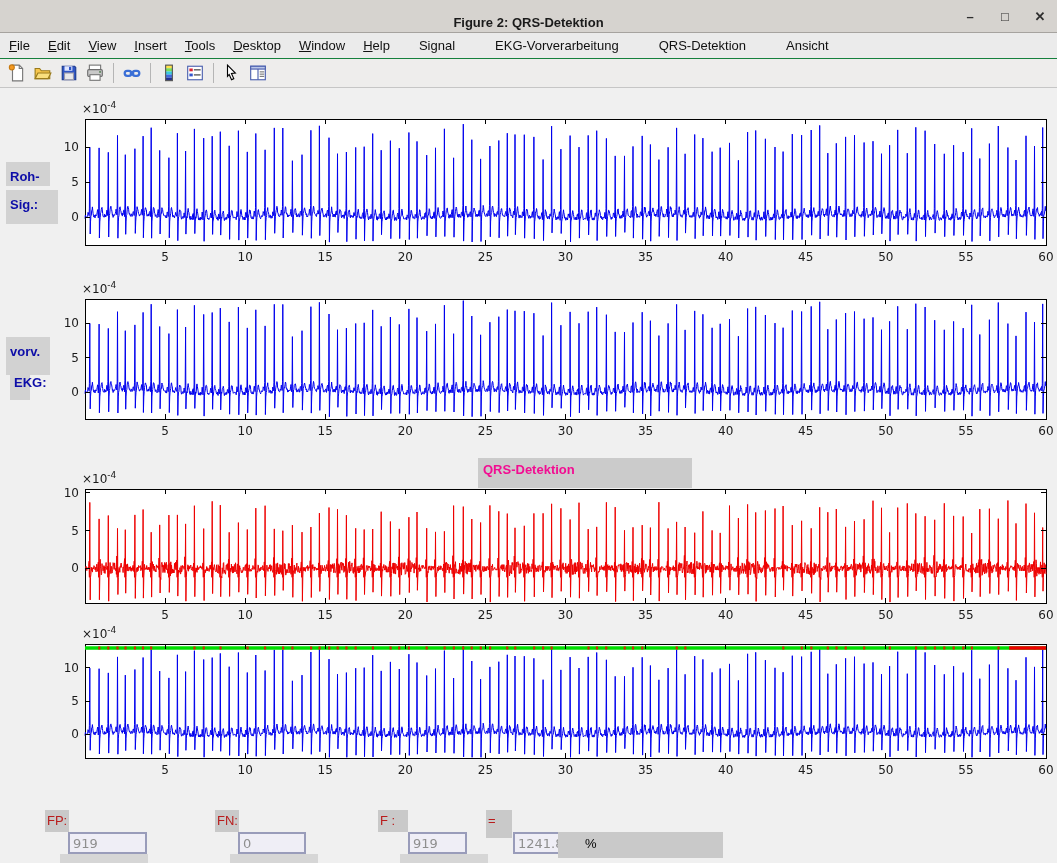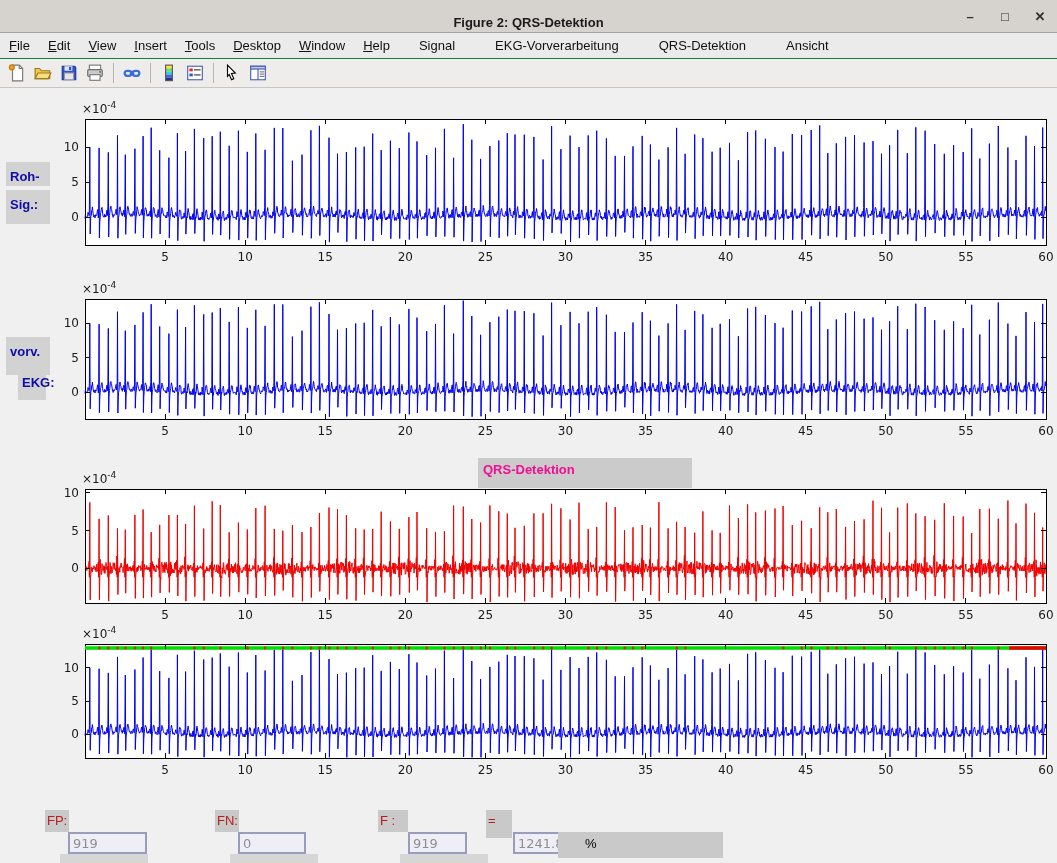--- a/index.html
+++ b/index.html
@@ -149,24 +149,24 @@
           <line x1="9.5" y1="7" x2="13.5" y2="7" stroke="#777"></line>
           <line x1="9.5" y1="9" x2="13.5" y2="9" stroke="#777"></line>
           <line x1="9.5" y1="11" x2="13.5" y2="11" stroke="#777"></line>
         </svg>
       </span>
   </div>
 
   <div class="canvas">
 
     <div class="sidebox" style="left:6px;top:73px;width:44px;height:24px;">Roh-</div>
-    <div class="sidebox" style="left:6px;top:101px;width:44px;height:34px;">Sig.:</div>
+    <div class="sidebox" style="left:6px;top:101px;width:52px;height:34px;">Sig.:</div>
 
     <div class="sidebox" style="left:6px;top:248px;width:44px;height:38px;">vorv.</div>
-    <div class="sidebox" style="left:18px;top:279px;width:28px;height:32px;">EKG:</div>
+    <div class="sidebox" style="left:10px;top:279px;width:20px;height:32px;">EKG:</div>
 
     <div class="qrsbox">QRS-Detektion</div>
 
     <svg id="p1" class="plot">
         <rect x="30" y="18" width="961" height="126" fill="#fff" stroke="#000" shape-rendering="crispEdges"></rect>
         <polyline points="30.0,117.6 30.4,114.0 30.7,115.1 31.1,115.7 31.5,116.1 31.8,115.9 32.2,116.7 32.6,115.5 33.0,111.3 33.3,111.7 33.7,113.5 34.1,114.6 34.4,107.1 34.8,46.2 35.2,133.0 35.5,120.9 35.9,115.4 36.3,114.5 36.7,109.5 37.0,109.6 37.4,105.9 37.8,109.8 38.1,112.6 38.5,114.9 38.9,116.1 39.2,115.1 39.6,114.3 40.0,116.9 40.4,113.7 40.7,115.0 41.1,114.7 41.5,114.5 41.8,113.4 42.2,111.2 42.6,108.6 42.9,110.4 43.3,116.9 43.7,107.9 44.1,46.9 44.4,137.0 44.8,120.9 45.2,116.6 45.5,112.2 45.9,111.3 46.3,108.4 46.6,107.0 47.0,106.4 47.4,110.0 47.7,112.4 48.1,115.5 48.5,115.4 48.9,116.2 49.2,116.2 49.6,113.2 50.0,115.5 50.3,116.0 50.7,114.2 51.1,115.4 51.4,113.0 51.8,109.1 52.2,109.6 52.6,114.5 52.9,105.0 53.3,51.3 53.7,136.0 54.0,120.9 54.4,114.5 54.8,112.2 55.1,108.9 55.5,106.0 55.9,105.2 56.3,107.4 56.6,108.6 57.0,110.9 57.4,114.3 57.7,113.3 58.1,116.4 58.5,114.4 58.8,115.1 59.2,113.6 59.6,114.2 60.0,113.4 60.3,112.6 60.7,110.7 61.1,108.2 61.4,111.2 61.8,113.8 62.2,105.0 62.5,34.4 62.9,137.2 63.3,120.9 63.6,116.2 64.0,114.4 64.4,108.5 64.8,106.2 65.1,105.8 65.5,109.4 65.9,109.7 66.2,112.1 66.6,113.5 67.0,112.4 67.3,115.1 67.7,112.4 68.1,113.7 68.5,109.6 68.8,108.9 69.2,109.5 69.6,115.6 69.9,104.0 70.3,53.7 70.7,133.3 71.0,120.9 71.4,114.7 71.8,113.6 72.2,108.9 72.5,106.0 72.9,105.3 73.3,106.8 73.6,108.2 74.0,112.0 74.4,113.3 74.7,112.5 75.1,114.3 75.5,115.3 75.8,113.9 76.2,113.1 76.6,112.9 77.0,115.5 77.3,114.1 77.7,114.4 78.1,110.7 78.4,110.6 78.8,111.8 79.2,114.5 79.5,106.0 79.9,47.7 80.3,132.4 80.7,120.9 81.0,116.2 81.4,114.0 81.8,108.8 82.1,105.7 82.5,108.0 82.9,108.8 83.2,110.6 83.6,112.6 84.0,113.5 84.4,114.9 84.7,114.9 85.1,113.3 85.5,113.6 85.8,113.3 86.2,110.8 86.6,108.4 86.9,111.3 87.3,114.2 87.7,106.9 88.1,35.1 88.4,136.8 88.8,120.9 89.2,115.5 89.5,111.5 89.9,109.2 90.3,106.7 90.6,106.8 91.0,108.3 91.4,108.9 91.7,113.8 92.1,115.2 92.5,114.7 92.9,113.4 93.2,115.1 93.6,112.9 94.0,114.5 94.3,111.5 94.7,110.5 95.1,111.1 95.4,115.6 95.8,104.9 96.2,26.7 96.6,137.2 96.9,120.9 97.3,114.9 97.7,113.3 98.0,110.0 98.4,106.4 98.8,106.7 99.1,107.5 99.5,112.1 99.9,112.5 100.3,115.4 100.6,114.6 101.0,113.7 101.4,115.5 101.7,115.9 102.1,116.7 102.5,114.4 102.8,110.8 103.2,108.5 103.6,112.4 104.0,116.1 104.3,108.5 104.7,49.4 105.1,133.0 105.4,120.9 105.8,114.0 106.2,111.8 106.5,112.3 106.9,106.7 107.3,108.2 107.6,108.5 108.0,111.7 108.4,112.8 108.8,114.5 109.1,115.0 109.5,114.7 109.9,115.1 110.2,115.2 110.6,116.5 111.0,114.3 111.3,115.7 111.7,117.0 112.1,111.3 112.5,110.9 112.8,112.0 113.2,115.6 113.6,105.9 113.9,56.7 114.3,136.8 114.7,120.9 115.0,116.7 115.4,114.0 115.8,112.2 116.2,107.5 116.5,106.5 116.9,109.0 117.3,110.3 117.6,115.1 118.0,116.1 118.4,114.4 118.7,115.4 119.1,115.0 119.5,116.8 119.9,114.6 120.2,114.4 120.6,111.4 121.0,113.2 121.3,114.0 121.7,115.3 122.1,109.4 122.4,32.2 122.8,139.7 123.2,120.9 123.5,116.0 123.9,115.5 124.3,111.2 124.7,108.8 125.0,110.1 125.4,109.9 125.8,110.5 126.1,116.3 126.5,118.2 126.9,117.0 127.2,115.5 127.6,115.9 128.0,117.5 128.4,116.7 128.7,114.7 129.1,111.9 129.5,113.5 129.8,116.6 130.2,109.6 130.6,50.0 130.9,133.1 131.3,120.9 131.7,115.6 132.1,116.9 132.4,114.0 132.8,109.3 133.2,107.4 133.5,111.0 133.9,111.5 134.3,114.6 134.6,117.7 135.0,118.6 135.4,118.6 135.8,115.2 136.1,116.3 136.5,118.0 136.9,117.0 137.2,118.8 137.6,113.6 138.0,112.5 138.3,112.6 138.7,118.5 139.1,107.9 139.4,27.9 139.8,132.6 140.2,120.9 140.6,115.8 140.9,117.3 141.3,115.0 141.7,108.8 142.0,107.7 142.4,110.6 142.8,112.9 143.1,114.8 143.5,118.7 143.9,117.3 144.3,119.1 144.6,117.1 145.0,116.6 145.4,116.1 145.7,119.1 146.1,117.2 146.5,118.0 146.8,115.7 147.2,111.0 147.6,114.9 148.0,118.9 148.3,110.0 148.7,37.1 149.1,140.3 149.4,120.9 149.8,116.2 150.2,114.8 150.5,112.7 150.9,109.4 151.3,109.0 151.7,110.0 152.0,112.8 152.4,116.6 152.8,118.0 153.1,117.1 153.5,118.3 153.9,118.7 154.2,117.7 154.6,117.3 155.0,117.0 155.3,114.5 155.7,112.0 156.1,115.2 156.5,116.8 156.8,109.2 157.2,35.2 157.6,133.4 157.9,120.9 158.3,119.2 158.7,115.7 159.0,113.5 159.4,110.3 159.8,109.2 160.2,112.6 160.5,113.9 160.9,114.2 161.3,116.9 161.6,117.7 162.0,117.0 162.4,118.5 162.7,115.9 163.1,119.4 163.5,113.2 163.9,113.1 164.2,115.3 164.6,117.8 165.0,110.4 165.3,30.7 165.7,134.1 166.1,120.9 166.4,116.0 166.8,117.2 167.2,113.7 167.5,112.2 167.9,111.4 168.3,110.1 168.7,112.6 169.0,117.0 169.4,119.6 169.8,117.8 170.1,117.0 170.5,118.4 170.9,117.5 171.2,116.0 171.6,118.4 172.0,117.4 172.4,113.4 172.7,113.5 173.1,115.6 173.5,117.1 173.8,110.7 174.2,44.8 174.6,138.4 174.9,120.9 175.3,116.3 175.7,114.8 176.1,113.1 176.4,109.6 176.8,109.4 177.2,109.7 177.5,112.9 177.9,115.2 178.3,117.1 178.6,116.8 179.0,116.4 179.4,116.6 179.8,116.0 180.1,116.0 180.5,116.7 180.9,116.9 181.2,118.7 181.6,114.8 182.0,110.5 182.3,115.0 182.7,115.7 183.1,110.7 183.4,29.7 183.8,139.1 184.2,120.9 184.6,118.1 184.9,116.6 185.3,113.7 185.7,109.6 186.0,108.5 186.4,111.0 186.8,114.5 187.1,116.0 187.5,115.4 187.9,118.6 188.3,118.4 188.6,118.0 189.0,116.1 189.4,118.9 189.7,116.2 190.1,118.9 190.5,111.6 190.8,112.0 191.2,111.6 191.6,116.5 192.0,108.9 192.3,50.9 192.7,137.1 193.1,120.9 193.4,116.2 193.8,113.9 194.2,112.5 194.5,109.0 194.9,109.1 195.3,109.4 195.7,113.5 196.0,116.5 196.4,117.0 196.8,117.7 197.1,115.6 197.5,117.8 197.9,117.2 198.2,118.1 198.6,117.1 199.0,111.3 199.3,110.0 199.7,112.6 200.1,115.5 200.5,106.6 200.8,32.5 201.2,139.4 201.6,120.9 201.9,116.6 202.3,114.6 202.7,113.4 203.0,109.6 203.4,108.6 203.8,111.3 204.2,113.9 204.5,113.8 204.9,116.4 205.3,116.8 205.6,117.8 206.0,116.3 206.4,115.0 206.7,114.6 207.1,115.8 207.5,115.1 207.9,114.1 208.2,110.6 208.6,111.6 209.0,110.9 209.3,114.6 209.7,106.3 210.1,48.8 210.4,138.8 210.8,120.9 211.2,116.4 211.6,114.7 211.9,110.4 212.3,109.5 212.7,106.6 213.0,110.5 213.4,111.2 213.8,113.5 214.1,116.5 214.5,115.7 214.9,114.9 215.2,113.9 215.6,116.2 216.0,117.3 216.4,115.1 216.7,115.5 217.1,117.1 217.5,113.6 217.8,110.8 218.2,113.0 218.6,114.6 218.9,106.0 219.3,26.9 219.7,132.3 220.1,120.9 220.4,115.2 220.8,111.7 221.2,109.4 221.5,108.2 221.9,105.3 222.3,106.6 222.6,111.6 223.0,111.7 223.4,113.9 223.8,115.0 224.1,115.4 224.5,115.8 224.9,115.0 225.2,113.2 225.6,114.0 226.0,112.0 226.3,109.0 226.7,110.4 227.1,114.3 227.5,105.6 227.8,27.0 228.2,137.0 228.6,120.9 228.9,113.6 229.3,111.3 229.7,111.8 230.0,108.3 230.4,105.7 230.8,106.8 231.1,110.5 231.5,113.1 231.9,112.9 232.3,112.7 232.6,116.0 233.0,114.0 233.4,115.6 233.7,114.3 234.1,114.7 234.5,114.4 234.8,114.9 235.2,113.8 235.6,110.6 236.0,108.3 236.3,112.5 236.7,115.7 237.1,104.7 237.4,59.7 237.8,131.6 238.2,120.9 238.5,113.9 238.9,113.2 239.3,109.1 239.7,108.7 240.0,107.7 240.4,107.7 240.8,109.8 241.1,114.1 241.5,112.5 241.9,116.0 242.2,113.9 242.6,114.3 243.0,115.6 243.4,113.1 243.7,112.7 244.1,113.6 244.5,116.1 244.8,115.5 245.2,110.5 245.6,110.4 245.9,111.5 246.3,114.5 246.7,107.1 247.0,53.7 247.4,134.2 247.8,120.9 248.2,112.5 248.5,111.9 248.9,109.5 249.3,107.6 249.6,106.8 250.0,109.0 250.4,110.8 250.7,112.2 251.1,113.8 251.5,112.7 251.9,115.9 252.2,115.2 252.6,115.9 253.0,114.3 253.3,113.4 253.7,112.6 254.1,112.4 254.4,108.3 254.8,109.0 255.2,114.5 255.6,104.4 255.9,29.3 256.3,137.3 256.7,120.9 257.0,115.3 257.4,111.3 257.8,111.5 258.1,108.0 258.5,105.1 258.9,106.8 259.2,110.5 259.6,112.5 260.0,113.3 260.4,113.6 260.7,113.7 261.1,115.2 261.5,115.6 261.8,112.6 262.2,113.1 262.6,111.4 262.9,109.5 263.3,110.4 263.7,113.1 264.1,107.6 264.4,24.8 264.8,134.6 265.2,120.9 265.5,113.2 265.9,110.9 266.3,109.2 266.6,107.9 267.0,107.1 267.4,108.2 267.8,112.0 268.1,112.8 268.5,115.7 268.9,116.1 269.2,115.2 269.6,114.5 270.0,115.5 270.3,114.1 270.7,112.9 271.1,112.7 271.5,116.3 271.8,113.0 272.2,109.9 272.6,109.0 272.9,109.8 273.3,114.9 273.7,105.3 274.0,36.7 274.4,141.1 274.8,120.9 275.1,116.2 275.5,113.4 275.9,112.4 276.3,109.9 276.6,105.8 277.0,109.7 277.4,111.9 277.7,113.4 278.1,116.0 278.5,113.3 278.8,114.2 279.2,115.6 279.6,113.2 280.0,115.8 280.3,116.0 280.7,111.2 281.1,110.2 281.4,109.9 281.8,114.0 282.2,108.5 282.5,52.7 282.9,131.5 283.3,120.9 283.7,117.1 284.0,113.6 284.4,112.2 284.8,108.5 285.1,109.0 285.5,109.9 285.9,110.0 286.2,115.0 286.6,116.8 287.0,115.2 287.4,114.0 287.7,115.7 288.1,114.1 288.5,113.9 288.8,116.2 289.2,117.5 289.6,113.9 289.9,110.9 290.3,110.4 290.7,114.3 291.0,107.4 291.4,51.0 291.8,140.7 292.2,120.9 292.5,116.2 292.9,115.7 293.3,111.0 293.6,110.3 294.0,109.2 294.4,109.1 294.7,111.6 295.1,116.1 295.5,116.9 295.9,114.1 296.2,115.7 296.6,114.9 297.0,114.6 297.3,115.4 297.7,116.4 298.1,114.8 298.4,116.3 298.8,111.6 299.2,111.7 299.6,114.3 299.9,115.0 300.3,109.2 300.7,46.4 301.0,138.2 301.4,120.9 301.8,115.2 302.1,116.4 302.5,112.1 302.9,110.2 303.3,108.2 303.6,111.1 304.0,114.0 304.4,116.5 304.7,115.6 305.1,117.4 305.5,117.4 305.8,116.0 306.2,116.3 306.6,117.5 306.9,116.8 307.3,113.6 307.7,113.1 308.1,111.6 308.4,117.5 308.8,107.3 309.2,45.7 309.5,139.9 309.9,120.9 310.3,115.4 310.6,115.8 311.0,111.8 311.4,109.8 311.8,108.2 312.1,108.2 312.5,111.7 312.9,114.7 313.2,117.5 313.6,118.9 314.0,115.8 314.3,115.6 314.7,115.8 315.1,118.0 315.5,116.7 315.8,113.6 316.2,113.2 316.6,114.2 316.9,117.5 317.3,107.1 317.7,32.6 318.0,140.1 318.4,120.9 318.8,117.8 319.2,115.2 319.5,114.7 319.9,111.7 320.3,108.6 320.6,111.1 321.0,113.0 321.4,114.7 321.7,118.6 322.1,116.5 322.5,119.2 322.8,115.6 323.2,117.3 323.6,117.9 324.0,117.1 324.3,113.0 324.7,113.0 325.1,113.3 325.4,117.7 325.8,110.3 326.2,49.2 326.5,133.7 326.9,120.9 327.3,118.7 327.7,115.4 328.0,112.7 328.4,111.4 328.8,111.1 329.1,109.8 329.5,111.8 329.9,117.2 330.2,117.4 330.6,119.0 331.0,116.7 331.4,118.9 331.7,116.4 332.1,118.1 332.5,115.8 332.8,117.8 333.2,117.4 333.6,114.9 333.9,112.8 334.3,113.7 334.7,117.5 335.1,107.8 335.4,39.7 335.8,137.7 336.2,120.9 336.5,119.2 336.9,117.6 337.3,114.0 337.6,112.8 338.0,109.4 338.4,109.2 338.7,113.2 339.1,114.1 339.5,119.5 339.9,117.2 340.2,118.6 340.6,116.3 341.0,116.8 341.3,119.5 341.7,119.0 342.1,115.9 342.4,113.3 342.8,112.0 343.2,113.1 343.6,118.0 343.9,107.7 344.3,47.2 344.7,137.6 345.0,120.9 345.4,116.8 345.8,115.4 346.1,115.1 346.5,109.2 346.9,108.2 347.3,109.3 347.6,114.4 348.0,115.2 348.4,116.1 348.7,117.9 349.1,117.8 349.5,117.9 349.8,117.7 350.2,117.3 350.6,118.2 350.9,117.6 351.3,116.0 351.7,118.9 352.1,113.9 352.4,114.3 352.8,114.6 353.2,117.4 353.5,109.0 353.9,31.5 354.3,138.5 354.6,120.9 355.0,116.8 355.4,115.9 355.8,112.3 356.1,109.2 356.5,109.5 356.9,112.0 357.2,114.2 357.6,114.2 358.0,117.2 358.3,116.4 358.7,115.7 359.1,117.5 359.5,118.1 359.8,117.6 360.2,113.4 360.6,114.3 360.9,113.9 361.3,116.8 361.7,110.2 362.0,40.4 362.4,137.2 362.8,120.9 363.2,117.0 363.5,115.2 363.9,114.5 364.3,111.6 364.6,108.7 365.0,109.4 365.4,113.9 365.7,115.6 366.1,116.3 366.5,118.6 366.8,117.5 367.2,117.9 367.6,116.3 368.0,115.5 368.3,116.9 368.7,116.9 369.1,118.2 369.4,116.8 369.8,112.3 370.2,112.7 370.5,111.6 370.9,116.6 371.3,109.3 371.7,54.1 372.0,134.8 372.4,120.9 372.8,114.8 373.1,113.9 373.5,114.1 373.9,110.3 374.2,107.7 374.6,108.7 375.0,113.6 375.4,116.6 375.7,115.4 376.1,117.4 376.5,117.8 376.8,116.4 377.2,117.9 377.6,115.1 377.9,117.2 378.3,116.1 378.7,111.7 379.1,110.8 379.4,112.0 379.8,117.4 380.2,108.3 380.5,46.8 380.9,135.9 381.3,120.9 381.6,116.8 382.0,113.8 382.4,113.8 382.7,109.0 383.1,106.5 383.5,109.9 383.9,111.7 384.2,115.3 384.6,115.1 385.0,116.9 385.3,117.2 385.7,117.3 386.1,116.7 386.4,115.2 386.8,115.8 387.2,115.8 387.6,113.5 387.9,110.0 388.3,111.1 388.7,116.0 389.0,108.5 389.4,27.8 389.8,135.5 390.1,120.9 390.5,117.1 390.9,113.6 391.3,109.7 391.6,108.7 392.0,107.2 392.4,107.1 392.7,111.0 393.1,112.2 393.5,114.5 393.8,117.0 394.2,117.3 394.6,113.8 395.0,114.8 395.3,116.2 395.7,113.5 396.1,116.7 396.4,113.5 396.8,110.2 397.2,108.6 397.5,113.1 397.9,116.8 398.3,107.1 398.6,56.8 399.0,136.2 399.4,120.9 399.8,115.2 400.1,113.2 400.5,110.4 400.9,107.4 401.2,106.1 401.6,107.3 402.0,110.8 402.3,113.6 402.7,115.7 403.1,113.1 403.5,114.9 403.8,116.4 404.2,113.6 404.6,113.0 404.9,115.8 405.3,115.3 405.7,116.5 406.0,114.8 406.4,111.5 406.8,111.0 407.2,110.8 407.5,115.1 407.9,104.5 408.3,23.1 408.6,140.1 409.0,120.9 409.4,116.3 409.7,112.8 410.1,111.3 410.5,109.6 410.9,105.0 411.2,109.4 411.6,109.7 412.0,114.0 412.3,114.1 412.7,116.3 413.1,112.8 413.4,114.9 413.8,115.7 414.2,115.2 414.5,114.2 414.9,112.0 415.3,110.7 415.7,112.8 416.0,115.9 416.4,105.0 416.8,38.7 417.1,141.0 417.5,120.9 417.9,113.0 418.2,111.7 418.6,111.3 419.0,107.0 419.4,108.2 419.7,109.1 420.1,110.1 420.5,113.4 420.8,115.5 421.2,115.1 421.6,113.3 421.9,115.4 422.3,113.3 422.7,115.5 423.1,113.9 423.4,115.0 423.8,109.9 424.2,109.2 424.5,109.4 424.9,115.4 425.3,106.1 425.6,57.9 426.0,140.5 426.4,120.9 426.7,113.7 427.1,111.5 427.5,110.0 427.9,109.3 428.2,104.4 428.6,106.5 429.0,110.9 429.3,112.0 429.7,113.1 430.1,114.9 430.4,115.1 430.8,115.5 431.2,114.3 431.6,112.7 431.9,112.8 432.3,115.4 432.7,114.0 433.0,110.3 433.4,109.6 433.8,111.3 434.1,115.0 434.5,104.6 434.9,45.0 435.3,135.8 435.6,120.9 436.0,114.2 436.4,112.1 436.7,111.6 437.1,106.6 437.5,105.1 437.8,105.7 438.2,109.1 438.6,111.6 439.0,114.0 439.3,115.6 439.7,112.5 440.1,113.9 440.4,114.4 440.8,113.4 441.2,115.7 441.5,115.6 441.9,111.5 442.3,110.5 442.6,110.5 443.0,113.6 443.4,105.4 443.8,39.5 444.1,136.8 444.5,120.9 444.9,116.3 445.2,113.7 445.6,111.7 446.0,109.6 446.3,107.8 446.7,107.5 447.1,111.5 447.5,114.3 447.8,114.5 448.2,114.3 448.6,114.5 448.9,115.5 449.3,115.5 449.7,115.9 450.0,113.5 450.4,111.8 450.8,110.4 451.2,113.0 451.5,115.1 451.9,106.6 452.3,32.2 452.6,135.2 453.0,120.9 453.4,114.7 453.7,112.7 454.1,111.1 454.5,106.9 454.9,107.9 455.2,108.4 455.6,110.4 456.0,114.8 456.3,114.1 456.7,114.5 457.1,114.5 457.4,116.1 457.8,116.9 458.2,112.6 458.5,110.2 458.9,113.0 459.3,113.9 459.7,106.4 460.0,33.5 460.4,133.7 460.8,120.9 461.1,116.5 461.5,114.9 461.9,110.3 462.2,107.5 462.6,105.6 463.0,109.9 463.4,112.6 463.7,113.8 464.1,117.1 464.5,114.3 464.8,115.6 465.2,115.6 465.6,114.4 465.9,116.8 466.3,115.9 466.7,115.6 467.1,116.4 467.4,111.0 467.8,111.0 468.2,111.3 468.5,115.0 468.9,107.5 469.3,33.7 469.6,137.2 470.0,120.9 470.4,115.8 470.8,114.1 471.1,110.8 471.5,108.2 471.9,109.1 472.2,108.7 472.6,110.9 473.0,115.2 473.3,115.3 473.7,117.3 474.1,115.8 474.4,114.3 474.8,115.1 475.2,117.3 475.6,115.5 475.9,116.8 476.3,115.2 476.7,115.6 477.0,112.8 477.4,110.7 477.8,114.3 478.1,116.5 478.5,108.4 478.9,35.9 479.3,137.8 479.6,120.9 480.0,118.2 480.4,112.8 480.7,110.8 481.1,110.8 481.5,107.5 481.8,108.7 482.2,113.7 482.6,115.5 483.0,116.3 483.3,117.3 483.7,115.0 484.1,114.9 484.4,118.3 484.8,116.9 485.2,117.2 485.5,117.5 485.9,115.8 486.3,114.7 486.7,111.9 487.0,111.5 487.4,118.6 487.8,109.8 488.1,58.5 488.5,139.6 488.9,120.9 489.2,115.8 489.6,115.2 490.0,113.8 490.3,108.7 490.7,110.2 491.1,110.7 491.5,113.8 491.8,116.3 492.2,116.1 492.6,117.8 492.9,115.4 493.3,115.5 493.7,115.5 494.0,117.3 494.4,118.1 494.8,113.1 495.2,112.9 495.5,113.6 495.9,115.3 496.3,110.3 496.6,25.1 497.0,131.9 497.4,120.9 497.7,117.0 498.1,116.3 498.5,114.6 498.9,110.2 499.2,108.0 499.6,110.9 500.0,112.6 500.3,113.7 500.7,117.4 501.1,119.0 501.4,116.6 501.8,117.6 502.2,116.2 502.6,115.7 502.9,118.3 503.3,116.0 503.7,117.2 504.0,113.2 504.4,110.7 504.8,114.7 505.1,119.3 505.5,108.4 505.9,48.1 506.2,132.5 506.6,120.9 507.0,118.7 507.4,117.6 507.7,115.2 508.1,112.1 508.5,108.8 508.8,111.5 509.2,113.2 509.6,117.2 509.9,116.7 510.3,116.4 510.7,119.2 511.1,119.1 511.4,116.7 511.8,117.8 512.2,117.2 512.5,119.0 512.9,116.1 513.3,112.9 513.6,114.4 514.0,113.2 514.4,116.7 514.8,111.2 515.1,34.6 515.5,141.0 515.9,120.9 516.2,119.6 516.6,117.0 517.0,114.4 517.3,112.0 517.7,109.6 518.1,111.3 518.4,113.4 518.8,115.6 519.2,118.5 519.6,117.7 519.9,117.5 520.3,116.3 520.7,118.7 521.0,116.9 521.4,116.2 521.8,119.0 522.1,113.8 522.5,114.6 522.9,112.8 523.3,118.2 523.6,111.3 524.0,46.1 524.4,137.1 524.7,120.9 525.1,116.2 525.5,117.2 525.8,115.0 526.2,111.5 526.6,108.8 527.0,109.4 527.3,113.9 527.7,114.2 528.1,117.5 528.4,119.0 528.8,118.3 529.2,118.0 529.5,117.5 529.9,117.5 530.3,117.3 530.7,118.2 531.0,117.5 531.4,112.6 531.8,111.6 532.1,115.0 532.5,119.4 532.9,107.3 533.2,34.4 533.6,133.9 534.0,120.9 534.3,116.1 534.7,116.8 535.1,114.0 535.5,109.7 535.8,111.3 536.2,108.9 536.6,114.9 536.9,116.7 537.3,118.8 537.7,117.4 538.0,119.1 538.4,116.8 538.8,118.9 539.2,118.8 539.5,118.6 539.9,114.4 540.3,111.9 540.6,113.6 541.0,115.4 541.4,109.8 541.7,29.7 542.1,139.6 542.5,120.9 542.9,118.6 543.2,115.0 543.6,113.0 544.0,111.5 544.3,108.8 544.7,110.3 545.1,111.3 545.4,114.7 545.8,116.7 546.2,115.2 546.6,117.8 546.9,116.0 547.3,118.3 547.7,118.8 548.0,117.1 548.4,116.1 548.8,116.4 549.1,117.1 549.5,115.1 549.9,111.4 550.2,115.1 550.6,118.0 551.0,107.5 551.4,37.4 551.7,135.5 552.1,120.9 552.5,115.6 552.8,114.3 553.2,112.1 553.6,109.2 553.9,109.4 554.3,110.2 554.7,112.7 555.1,114.5 555.4,116.4 555.8,116.8 556.2,118.4 556.5,116.3 556.9,117.8 557.3,116.9 557.6,116.2 558.0,115.9 558.4,112.0 558.8,112.4 559.1,112.1 559.5,116.7 559.9,108.8 560.2,54.9 560.6,135.5 561.0,120.9 561.3,117.1 561.7,115.6 562.1,113.7 562.5,108.7 562.8,108.8 563.2,107.9 563.6,113.0 563.9,112.9 564.3,114.2 564.7,117.2 565.0,116.7 565.4,115.5 565.8,117.4 566.1,114.2 566.5,114.4 566.9,117.1 567.3,115.2 567.6,112.7 568.0,110.0 568.4,111.5 568.7,115.8 569.1,107.1 569.5,54.9 569.8,131.4 570.2,120.9 570.6,116.3 571.0,113.4 571.3,109.6 571.7,109.0 572.1,108.5 572.4,107.8 572.8,111.2 573.2,114.5 573.5,114.5 573.9,114.8 574.3,115.3 574.7,115.9 575.0,115.2 575.4,116.7 575.8,115.3 576.1,110.6 576.5,109.6 576.9,111.2 577.2,116.3 577.6,105.6 578.0,45.4 578.4,137.1 578.7,120.9 579.1,115.5 579.5,112.3 579.8,112.2 580.2,107.1 580.6,105.6 580.9,106.7 581.3,111.4 581.7,114.7 582.0,116.6 582.4,113.0 582.8,115.2 583.2,116.1 583.5,115.4 583.9,115.6 584.3,115.4 584.6,116.3 585.0,114.7 585.4,110.9 585.7,111.1 586.1,111.4 586.5,114.8 586.9,106.7 587.2,34.9 587.6,138.2 588.0,120.9 588.3,113.9 588.7,113.2 589.1,111.5 589.4,106.0 589.8,108.5 590.2,106.5 590.6,111.8 590.9,112.5 591.3,114.9 591.7,116.2 592.0,115.1 592.4,114.3 592.8,114.8 593.1,113.4 593.5,110.6 593.9,110.4 594.3,110.1 594.6,115.0 595.0,105.0 595.4,43.5 595.7,140.2 596.1,120.9 596.5,112.6 596.8,111.2 597.2,111.1 597.6,108.1 597.9,106.9 598.3,108.5 598.7,111.0 599.1,111.6 599.4,114.6 599.8,113.8 600.2,114.9 600.5,113.2 600.9,115.6 601.3,114.4 601.6,112.5 602.0,110.2 602.4,108.7 602.8,109.2 603.1,116.1 603.5,106.8 603.9,58.6 604.2,135.4 604.6,120.9 605.0,115.4 605.3,114.1 605.7,110.4 606.1,105.5 606.5,105.7 606.8,108.9 607.2,111.3 607.6,111.8 607.9,114.1 608.3,116.1 608.7,112.9 609.0,114.6 609.4,115.8 609.8,116.1 610.1,115.4 610.5,114.5 610.9,112.9 611.3,112.5 611.6,108.0 612.0,111.3 612.4,116.0 612.7,104.9 613.1,46.3 613.5,136.6 613.8,120.9 614.2,113.7 614.6,110.8 615.0,109.9 615.3,105.6 615.7,108.0 616.1,106.7 616.4,110.1 616.8,113.7 617.2,115.3 617.5,116.0 617.9,113.6 618.3,115.8 618.7,112.5 619.0,113.8 619.4,113.7 619.8,112.7 620.1,109.1 620.5,110.9 620.9,113.6 621.2,106.5 621.6,26.9 622.0,139.5 622.4,120.9 622.7,114.9 623.1,112.4 623.5,109.8 623.8,108.5 624.2,105.7 624.6,108.7 624.9,112.1 625.3,114.3 625.7,115.3 626.0,113.8 626.4,115.6 626.8,115.8 627.2,116.3 627.5,114.4 627.9,114.3 628.3,112.1 628.6,109.4 629.0,110.3 629.4,113.2 629.7,107.8 630.1,52.8 630.5,132.1 630.9,120.9 631.2,116.4 631.6,112.5 632.0,109.4 632.3,108.1 632.7,108.6 633.1,106.7 633.4,109.2 633.8,113.9 634.2,114.2 634.6,116.1 634.9,115.7 635.3,114.8 635.7,114.8 636.0,116.4 636.4,114.6 636.8,115.4 637.1,116.3 637.5,115.4 637.9,113.0 638.3,111.2 638.6,113.0 639.0,115.7 639.4,108.7 639.7,33.5 640.1,137.7 640.5,120.9 640.8,115.8 641.2,113.2 641.6,110.2 641.9,107.7 642.3,106.3 642.7,108.1 643.1,112.4 643.4,113.8 643.8,115.5 644.2,115.9 644.5,117.2 644.9,114.5 645.3,115.8 645.6,115.1 646.0,110.9 646.4,111.8 646.8,113.9 647.1,113.8 647.5,106.9 647.9,37.1 648.2,134.8 648.6,120.9 649.0,114.4 649.3,114.4 649.7,109.8 650.1,110.2 650.5,105.9 650.8,107.6 651.2,109.8 651.6,114.4 651.9,117.5 652.3,114.1 652.7,116.0 653.0,114.9 653.4,117.3 653.8,117.6 654.2,114.5 654.5,118.0 654.9,114.9 655.3,112.5 655.6,113.1 656.0,111.6 656.4,116.3 656.7,106.0 657.1,50.7 657.5,135.0 657.8,120.9 658.2,116.5 658.6,113.8 659.0,110.9 659.3,109.0 659.7,108.2 660.1,109.2 660.4,110.4 660.8,115.2 661.2,117.0 661.5,115.7 661.9,116.8 662.3,116.2 662.7,118.4 663.0,118.3 663.4,114.8 663.8,110.8 664.1,113.5 664.5,117.8 664.9,109.4 665.2,46.7 665.6,135.1 666.0,120.9 666.4,115.1 666.7,116.7 667.1,112.3 667.5,108.4 667.8,109.0 668.2,111.9 668.6,111.5 668.9,116.4 669.3,116.5 669.7,116.1 670.1,115.6 670.4,116.4 670.8,116.5 671.2,118.1 671.5,115.9 671.9,116.1 672.3,118.2 672.6,112.2 673.0,110.7 673.4,114.3 673.7,116.9 674.1,108.1 674.5,41.9 674.9,134.5 675.2,120.9 675.6,117.2 676.0,117.3 676.3,113.8 676.7,110.5 677.1,109.4 677.4,110.8 677.8,113.5 678.2,115.2 678.6,119.2 678.9,119.2 679.3,118.9 679.7,118.6 680.0,115.8 680.4,115.8 680.8,118.4 681.1,118.6 681.5,112.3 681.9,113.2 682.3,114.3 682.6,118.4 683.0,110.1 683.4,59.3 683.7,137.0 684.1,120.9 684.5,116.2 684.8,114.0 685.2,115.1 685.6,109.4 685.9,111.3 686.3,111.8 686.7,113.4 687.1,116.7 687.4,117.6 687.8,119.3 688.2,119.2 688.5,117.6 688.9,118.6 689.3,117.0 689.6,119.6 690.0,118.2 690.4,117.9 690.8,115.0 691.1,110.9 691.5,112.4 691.9,116.8 692.2,110.2 692.6,31.1 693.0,136.1 693.3,120.9 693.7,117.7 694.1,117.8 694.5,113.9 694.8,110.0 695.2,110.1 695.6,109.8 695.9,115.0 696.3,116.3 696.7,116.8 697.0,119.1 697.4,116.5 697.8,116.7 698.2,119.2 698.5,118.6 698.9,114.2 699.3,111.6 699.6,115.6 700.0,116.2 700.4,108.0 700.7,29.5 701.1,139.2 701.5,120.9 701.8,118.1 702.2,117.6 702.6,113.6 703.0,112.3 703.3,109.5 703.7,111.1 704.1,115.3 704.4,114.0 704.8,118.2 705.2,116.7 705.5,119.2 705.9,119.3 706.3,118.3 706.7,115.9 707.0,117.2 707.4,119.2 707.8,117.9 708.1,117.0 708.5,116.0 708.9,110.8 709.2,115.4 709.6,118.1 710.0,109.5 710.4,37.8 710.7,135.5 711.1,120.9 711.5,117.3 711.8,114.2 712.2,114.2 712.6,109.8 712.9,108.9 713.3,111.3 713.7,113.5 714.1,117.1 714.4,119.2 714.8,118.7 715.2,119.2 715.5,117.1 715.9,116.1 716.3,119.1 716.6,117.2 717.0,118.8 717.4,116.1 717.7,118.4 718.1,115.8 718.5,113.1 718.9,112.9 719.2,117.0 719.6,108.1 720.0,46.0 720.3,138.6 720.7,120.9 721.1,118.0 721.4,114.9 721.8,113.6 722.2,108.8 722.6,109.6 722.9,111.4 723.3,114.6 723.7,114.9 724.0,118.2 724.4,118.5 724.8,117.7 725.1,116.2 725.5,117.4 725.9,116.8 726.3,115.2 726.6,113.4 727.0,113.6 727.4,117.1 727.7,107.0 728.1,50.6 728.5,138.9 728.8,120.9 729.2,115.8 729.6,113.3 730.0,112.6 730.3,109.8 730.7,110.1 731.1,108.5 731.4,113.9 731.8,113.8 732.2,117.4 732.5,116.2 732.9,115.5 733.3,117.7 733.6,114.9 734.0,114.9 734.4,116.5 734.8,115.9 735.1,116.2 735.5,114.6 735.9,111.5 736.2,111.0 736.6,116.1 737.0,109.1 737.3,33.1 737.7,138.8 738.1,120.9 738.5,115.2 738.8,115.2 739.2,113.5 739.6,111.0 739.9,107.7 740.3,110.4 740.7,110.3 741.0,115.7 741.4,117.5 741.8,114.9 742.2,115.4 742.5,117.5 742.9,114.6 743.3,115.3 743.6,116.3 744.0,116.8 744.4,116.8 744.7,112.8 745.1,112.1 745.5,111.9 745.9,115.5 746.2,107.1 746.6,34.1 747.0,138.5 747.3,120.9 747.7,115.5 748.1,112.7 748.4,112.2 748.8,110.0 749.2,107.2 749.5,110.6 749.9,111.8 750.3,113.6 750.7,114.0 751.0,114.7 751.4,115.8 751.8,113.7 752.1,114.0 752.5,114.2 752.9,116.5 753.2,113.7 753.6,116.4 754.0,115.2 754.4,112.5 754.7,109.1 755.1,112.6 755.5,115.4 755.8,105.3 756.2,29.0 756.6,134.2 756.9,120.9 757.3,116.3 757.7,112.4 758.1,109.7 758.4,109.9 758.8,106.6 759.2,110.0 759.5,111.8 759.9,113.1 760.3,116.5 760.6,116.0 761.0,113.7 761.4,116.3 761.8,114.4 762.1,114.1 762.5,115.4 762.9,112.0 763.2,110.3 763.6,110.8 764.0,115.0 764.3,107.4 764.7,24.4 765.1,138.0 765.4,120.9 765.8,114.1 766.2,114.0 766.6,109.8 766.9,109.7 767.3,107.6 767.7,108.0 768.0,109.3 768.4,112.3 768.8,114.5 769.1,113.1 769.5,115.8 769.9,113.0 770.3,113.6 770.6,113.7 771.0,110.2 771.4,107.8 771.7,111.4 772.1,114.7 772.5,105.1 772.8,52.1 773.2,134.7 773.6,120.9 774.0,113.3 774.3,113.5 774.7,108.9 775.1,105.7 775.4,105.0 775.8,109.5 776.2,110.1 776.5,112.6 776.9,114.7 777.3,115.1 777.6,115.5 778.0,114.4 778.4,113.8 778.8,113.6 779.1,116.1 779.5,112.7 779.9,110.2 780.2,109.0 780.6,114.1 781.0,104.8 781.3,42.3 781.7,136.2 782.1,120.9 782.5,112.6 782.8,113.2 783.2,111.1 783.6,106.9 783.9,105.0 784.3,106.1 784.7,111.7 785.0,112.0 785.4,113.9 785.8,113.1 786.2,113.8 786.5,112.9 786.9,113.2 787.3,114.4 787.6,115.5 788.0,113.8 788.4,115.4 788.7,111.6 789.1,109.2 789.5,111.2 789.9,115.3 790.2,106.4 790.6,35.9 791.0,139.0 791.3,120.9 791.7,114.2 792.1,111.2 792.4,109.8 792.8,108.0 793.2,107.9 793.5,108.3 793.9,110.1 794.3,113.9 794.7,114.0 795.0,115.8 795.4,114.9 795.8,113.1 796.1,112.6 796.5,115.4 796.9,115.1 797.2,115.1 797.6,109.4 798.0,111.1 798.4,111.4 798.7,112.8 799.1,106.6 799.5,34.2 799.8,135.8 800.2,120.9 800.6,114.2 800.9,112.5 801.3,112.1 801.7,107.9 802.1,106.1 802.4,105.8 802.8,110.3 803.2,111.9 803.5,112.8 803.9,112.9 804.3,114.8 804.6,114.9 805.0,114.1 805.4,114.5 805.8,113.8 806.1,116.3 806.5,112.9 806.9,114.7 807.2,110.5 807.6,110.6 808.0,110.9 808.3,115.5 808.7,106.4 809.1,41.5 809.4,135.3 809.8,120.9 810.2,115.1 810.6,114.1 810.9,111.3 811.3,108.5 811.7,107.1 812.0,108.5 812.4,112.3 812.8,112.9 813.1,116.7 813.5,116.2 813.9,113.8 814.3,114.1 814.6,113.8 815.0,114.1 815.4,113.2 815.7,114.8 816.1,113.3 816.5,111.4 816.8,109.8 817.2,113.8 817.6,107.8 818.0,40.2 818.3,134.0 818.7,120.9 819.1,113.4 819.4,112.4 819.8,109.7 820.2,106.7 820.5,106.3 820.9,107.8 821.3,109.3 821.7,115.1 822.0,116.6 822.4,114.8 822.8,114.9 823.1,114.2 823.5,113.8 823.9,114.4 824.2,116.1 824.6,111.1 825.0,110.1 825.3,113.7 825.7,116.1 826.1,106.0 826.5,52.7 826.8,132.8 827.2,120.9 827.6,113.8 827.9,112.4 828.3,110.7 828.7,108.0 829.0,106.6 829.4,107.4 829.8,111.0 830.2,115.7 830.5,117.3 830.9,116.0 831.3,116.4 831.6,114.8 832.0,117.5 832.4,116.0 832.7,114.1 833.1,112.1 833.5,112.0 833.9,117.9 834.2,106.0 834.6,44.2 835.0,140.1 835.3,120.9 835.7,117.4 836.1,116.3 836.4,110.9 836.8,111.1 837.2,109.7 837.6,109.3 837.9,113.7 838.3,113.4 838.7,118.0 839.0,118.0 839.4,115.1 839.8,117.0 840.1,118.2 840.5,115.3 840.9,111.7 841.2,110.3 841.6,113.6 842.0,117.5 842.4,108.9 842.7,28.9 843.1,133.6 843.5,120.9 843.8,115.0 844.2,114.9 844.6,110.9 844.9,109.2 845.3,110.3 845.7,111.8 846.1,111.1 846.4,115.9 846.8,116.1 847.2,118.7 847.5,118.8 847.9,118.7 848.3,115.4 848.6,117.0 849.0,117.2 849.4,116.2 849.8,116.8 850.1,116.5 850.5,114.5 850.9,113.0 851.2,113.7 851.6,115.4 852.0,109.7 852.3,52.2 852.7,133.3 853.1,120.9 853.5,117.9 853.8,117.1 854.2,111.3 854.6,110.1 854.9,107.6 855.3,111.3 855.7,113.8 856.0,116.4 856.4,119.0 856.8,116.7 857.1,118.3 857.5,119.0 857.9,118.7 858.3,116.4 858.6,119.1 859.0,114.5 859.4,112.4 859.7,115.5 860.1,116.7 860.5,108.9 860.8,26.3 861.2,140.1 861.6,120.9 862.0,119.2 862.3,116.7 862.7,113.6 863.1,111.8 863.4,109.1 863.8,109.4 864.2,113.4 864.5,117.2 864.9,117.3 865.3,116.9 865.7,117.1 866.0,118.0 866.4,118.1 866.8,116.2 867.1,118.7 867.5,117.5 867.9,117.6 868.2,114.8 868.6,114.2 869.0,114.1 869.3,119.0 869.7,111.2 870.1,29.7 870.5,135.6 870.8,120.9 871.2,116.7 871.6,116.7 871.9,115.2 872.3,111.5 872.7,109.4 873.0,111.6 873.4,115.5 873.8,114.3 874.2,116.5 874.5,119.1 874.9,116.1 875.3,116.0 875.6,117.7 876.0,118.2 876.4,118.9 876.7,118.2 877.1,116.4 877.5,116.0 877.9,114.5 878.2,113.5 878.6,115.3 879.0,118.3 879.3,107.7 879.7,43.0 880.1,132.1 880.4,120.9 880.8,118.5 881.2,115.0 881.6,113.8 881.9,111.0 882.3,109.6 882.7,111.2 883.0,113.1 883.4,115.9 883.8,117.1 884.1,119.0 884.5,119.4 884.9,118.4 885.2,116.6 885.6,117.3 886.0,117.0 886.4,119.1 886.7,117.5 887.1,117.1 887.5,116.0 887.8,114.5 888.2,113.6 888.6,117.5 888.9,109.5 889.3,52.8 889.7,135.7 890.1,120.9 890.4,115.9 890.8,117.4 891.2,112.8 891.5,109.1 891.9,111.1 892.3,111.8 892.6,115.2 893.0,114.3 893.4,116.2 893.8,117.8 894.1,118.8 894.5,117.0 894.9,117.6 895.2,118.4 895.6,119.2 896.0,115.9 896.3,118.3 896.7,114.1 897.1,112.8 897.5,113.4 897.8,117.4 898.2,110.8 898.6,44.2 898.9,134.5 899.3,120.9 899.7,117.6 900.0,114.4 900.4,114.3 900.8,111.3 901.1,107.4 901.5,109.3 901.9,111.3 902.3,116.9 902.6,116.2 903.0,118.9 903.4,116.9 903.7,118.4 904.1,117.2 904.5,116.3 904.8,118.0 905.2,118.7 905.6,116.6 906.0,117.4 906.3,112.3 906.7,111.0 907.1,113.1 907.4,115.2 907.8,107.6 908.2,51.0 908.5,134.4 908.9,120.9 909.3,118.6 909.7,114.0 910.0,110.9 910.4,111.6 910.8,108.7 911.1,111.0 911.5,114.2 911.9,113.4 912.2,116.0 912.6,115.3 913.0,115.2 913.4,115.9 913.7,116.3 914.1,118.1 914.5,118.1 914.8,112.1 915.2,113.2 915.6,112.3 915.9,115.9 916.3,109.5 916.7,27.3 917.0,140.5 917.4,120.9 917.8,116.3 918.2,113.7 918.5,111.6 918.9,110.6 919.3,109.0 919.6,108.5 920.0,111.1 920.4,114.5 920.7,114.4 921.1,116.2 921.5,117.8 921.9,116.6 922.2,117.3 922.6,114.0 923.0,111.5 923.3,112.5 923.7,113.6 924.1,115.5 924.4,106.8 924.8,57.5 925.2,134.9 925.6,120.9 925.9,114.4 926.3,114.4 926.7,110.5 927.0,108.4 927.4,107.6 927.8,106.9 928.1,113.2 928.5,115.5 928.9,116.5 929.3,116.1 929.6,115.4 930.0,114.8 930.4,117.0 930.7,115.4 931.1,115.5 931.5,114.9 931.8,115.0 932.2,116.1 932.6,112.3 932.9,110.3 933.3,112.3 933.7,114.3 934.1,106.0 934.4,42.6 934.8,139.9 935.2,120.9 935.5,116.6 935.9,111.8 936.3,109.3 936.6,108.4 937.0,107.8 937.4,109.5 937.8,110.4 938.1,112.0 938.5,114.9 938.9,114.1 939.2,116.8 939.6,116.4 940.0,115.6 940.3,114.8 940.7,114.3 941.1,114.6 941.5,111.6 941.8,109.3 942.2,111.4 942.6,116.7 942.9,105.9 943.3,25.0 943.7,135.9 944.0,120.9 944.4,114.9 944.8,114.4 945.2,110.7 945.5,109.7 945.9,106.5 946.3,107.6 946.6,110.1 947.0,113.9 947.4,114.2 947.7,113.4 948.1,115.8 948.5,113.2 948.8,113.9 949.2,114.8 949.6,115.9 950.0,113.4 950.3,116.1 950.7,114.0 951.1,111.6 951.4,109.5 951.8,110.8 952.2,114.7 952.5,106.8 952.9,46.5 953.3,133.7 953.7,120.9 954.0,114.1 954.4,112.0 954.8,109.9 955.1,108.9 955.5,106.4 955.9,107.3 956.2,109.7 956.6,114.0 957.0,115.1 957.4,113.0 957.7,113.3 958.1,114.8 958.5,113.8 958.8,112.8 959.2,112.0 959.6,109.1 959.9,109.4 960.3,114.7 960.7,104.7 961.0,59.0 961.4,137.8 961.8,120.9 962.2,114.9 962.5,112.6 962.9,109.3 963.3,109.3 963.6,106.3 964.0,108.9 964.4,110.8 964.7,113.0 965.1,115.3 965.5,113.5 965.9,114.7 966.2,116.0 966.6,115.0 967.0,114.5 967.3,115.3 967.7,116.1 968.1,116.2 968.4,113.5 968.8,114.6 969.2,110.2 969.6,109.3 969.9,111.9 970.3,115.3 970.7,104.0 971.0,34.8 971.4,134.4 971.8,120.9 972.1,113.1 972.5,112.3 972.9,109.8 973.3,107.8 973.6,108.0 974.0,106.0 974.4,108.8 974.7,111.1 975.1,113.7 975.5,114.6 975.8,114.6 976.2,115.1 976.6,114.3 976.9,115.0 977.3,113.3 977.7,109.5 978.1,107.8 978.4,111.1 978.8,115.4 979.2,104.9 979.5,45.0 979.9,138.4 980.3,120.9 980.6,114.6 981.0,111.8 981.4,108.9 981.8,107.8 982.1,108.3 982.5,106.5 982.9,111.6 983.2,111.6 983.6,113.0 984.0,113.8 984.3,115.3 984.7,113.5 985.1,113.6 985.5,114.2 985.8,111.7 986.2,111.4 986.6,110.3 986.9,114.9 987.3,107.4 987.7,26.5 988.0,137.7 988.4,120.9 988.8,113.8 989.2,113.7 989.5,112.1 989.9,109.1 990.3,105.3 990.6,109.7 991.0,109.1 " fill="none" stroke="#0000ee" stroke-width="1"></polyline>
         <line x1="110.08333333333333" y1="144" x2="110.08333333333333" y2="139" stroke="#000" shape-rendering="crispEdges"></line>
         <line x1="110.08333333333333" y1="18" x2="110.08333333333333" y2="23" stroke="#000" shape-rendering="crispEdges"></line>
         <text x="110.08333333333333" y="160" text-anchor="middle" class="tick">5</text>
         <line x1="190.16666666666666" y1="144" x2="190.16666666666666" y2="139" stroke="#000" shape-rendering="crispEdges"></line>

